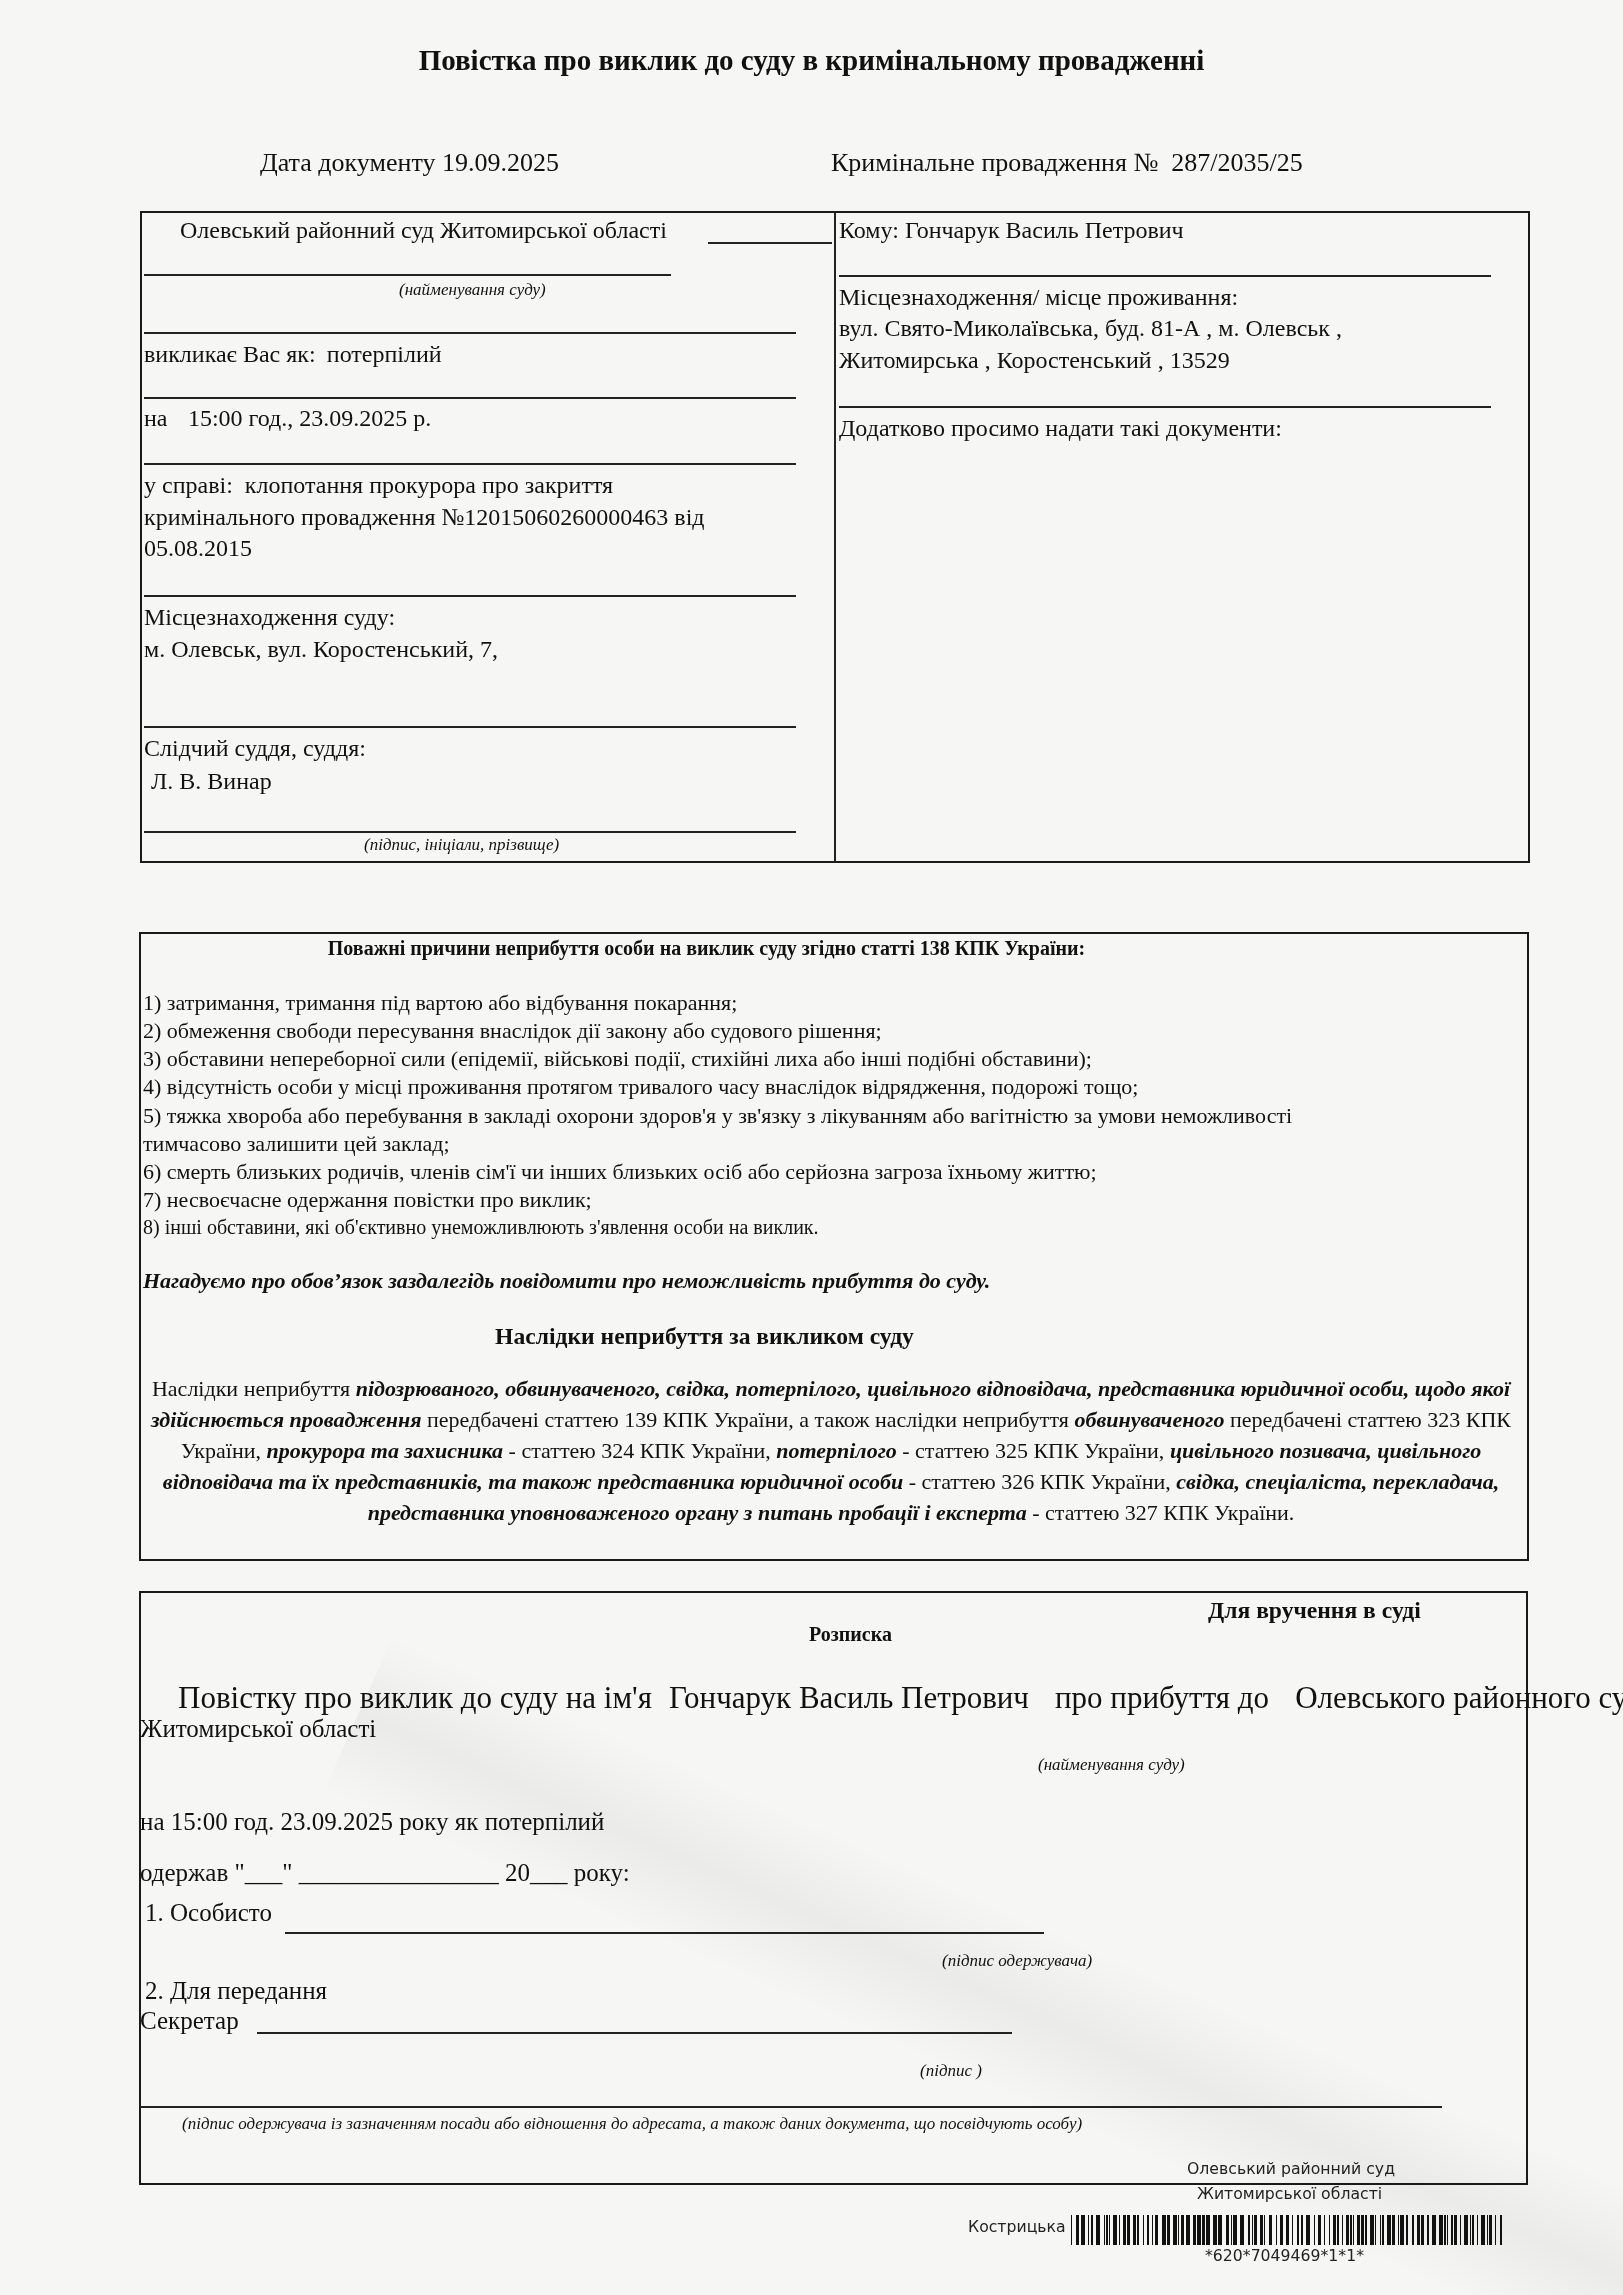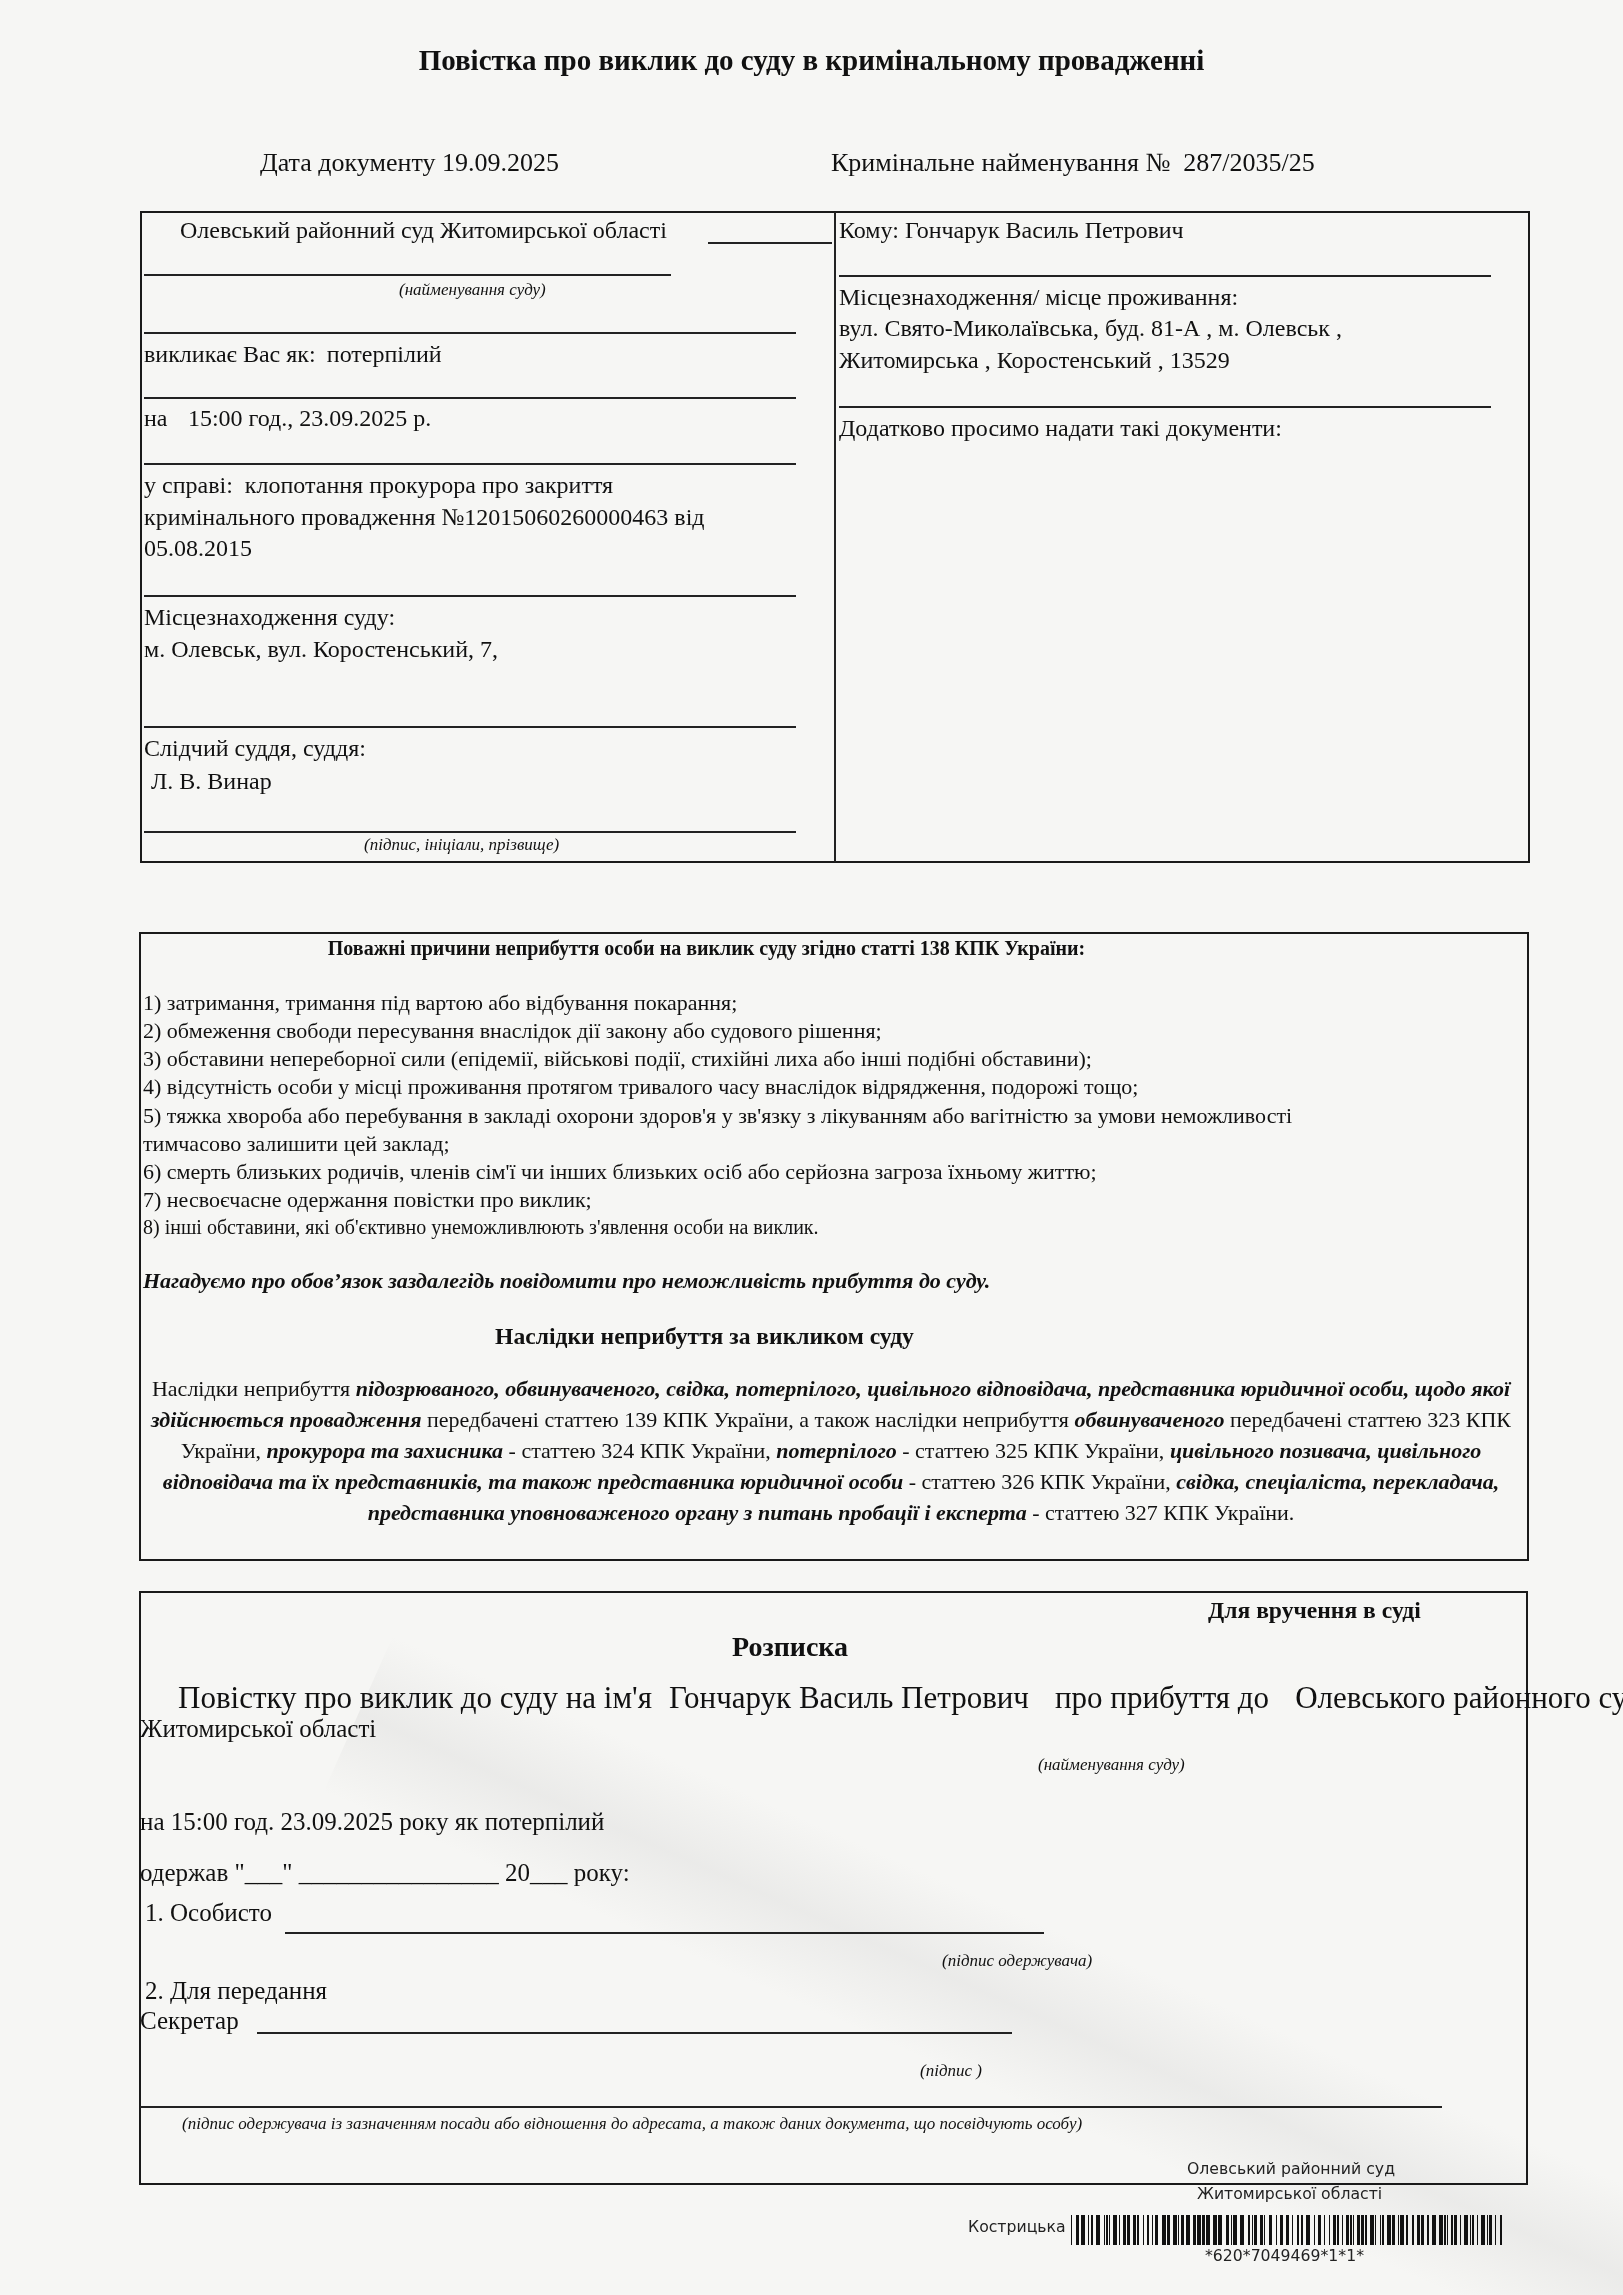--- a/index.html
+++ b/index.html
@@ -27,21 +27,21 @@
 <div class="fold" style="left:393px; top:1636px; width:1440px; height:170px; transform:rotate(24deg); transform-origin:left top;
             background:linear-gradient(180deg, rgba(255,255,255,0) 0%, rgba(200,200,200,0.25) 50%, rgba(255,255,255,0) 100%);"></div>
 
 <div class="abs title" style="left:0; width:1623px; top:44px; text-align:center;">Повістка про виклик до суду в кримінальному провадженні</div>
 
 <div class="abs t36" style="left:260px; top:148px; font-size:26px;">
   <span>Дата документу</span>
   <span>19.09.2025</span>
 </div>
 <div class="abs t36" style="left:831px; top:148px; font-size:26px;">
-  <span>Кримінальне найменування №</span>
+  <span>Кримінальне провадження №</span>
   <span style="margin-left:6.5px;">287/2035/25</span>
 </div>
 
 <div class="box" style="left:140px; top:211px; width:1390px; height:652px;"></div>
 <div class="vline" style="left:834px; top:212px; height:650px;"></div>
 
 <div class="abs t36" style="left:144px; top:216px;margin-left:36px;">Олевський районний суд Житомирської області</div>
 <div class="hline" style="left:708px; top:242px; width:124px;"></div>
 <div class="hline" style="left:144px; top:274px; width:527px;"></div>
 <div class="abs hint" style="left:399px; top:280px;">(найменування суду)</div>
@@ -102,21 +102,21 @@
 
 <div class="abs bi" style="left:143px; top:1268px; font-size:22px;">Нагадуємо про обов’язок заздалегідь повідомити про неможливість прибуття до суду.</div>
 
 <div class="abs bold" style="left:0; width:1409px; text-align:center; top:1323px; font-size:23.6px;">Наслідки неприбуття за викликом суду</div>
 <div class="consequences">
   <span>Наслідки неприбуття </span><span class="bi">підозрюваного, обвинуваченого, свідка, потерпілого, цивільного відповідача, представника юридичної особи, щодо якої здійснюється провадження</span><span> передбачені статтею 139 КПК України, а також наслідки неприбуття </span><span class="bi">обвинуваченого</span><span> передбачені статтею 323 КПК України, </span><span class="bi">прокурора та захисника</span><span> - статтею 324 КПК України, </span><span class="bi">потерпілого</span><span> - статтею 325 КПК України, </span><span class="bi">цивільного позивача, цивільного відповідача та їх представників, та також представника юридичної особи</span><span> - статтею 326 КПК України, </span><span class="bi">свідка, спеціаліста, перекладача, представника уповноваженого органу з питань пробації і експерта</span><span> - статтею 327  КПК України.</span>
 </div>
 
 <div class="box" style="left:139px; top:1591px; width:1389px; height:594px;"></div>
 <div class="abs bold" style="left:1208px; top:1597px; font-size:23.6px;">Для вручення в суді</div>
-<div class="abs bold" style="left:732px; top:1623px; font-size:28px;margin-top:8px;">Розписка</div>
+<div class="abs bold" style="left:809px; top:1623px; font-size:20px;">Розписка</div>
 
 <div class="abs t36" style="left:178px; top:1683px; font-size:31px;">
   <span>Повістку про виклик до суду на ім'я</span>
   <span style="margin-left:9.2px;">Гончарук Василь Петрович</span>
   <span style="margin-left:18.3px;">про прибуття до</span>
   <span style="margin-left:18.3px;">Олевського районного суду</span>
 </div>
 <div class="abs t36" style="left:140px; top:1714px; font-size:25px;">Житомирської області</div>
 <div class="abs hint" style="left:1038px; top:1755px;">(найменування суду)</div>
 

